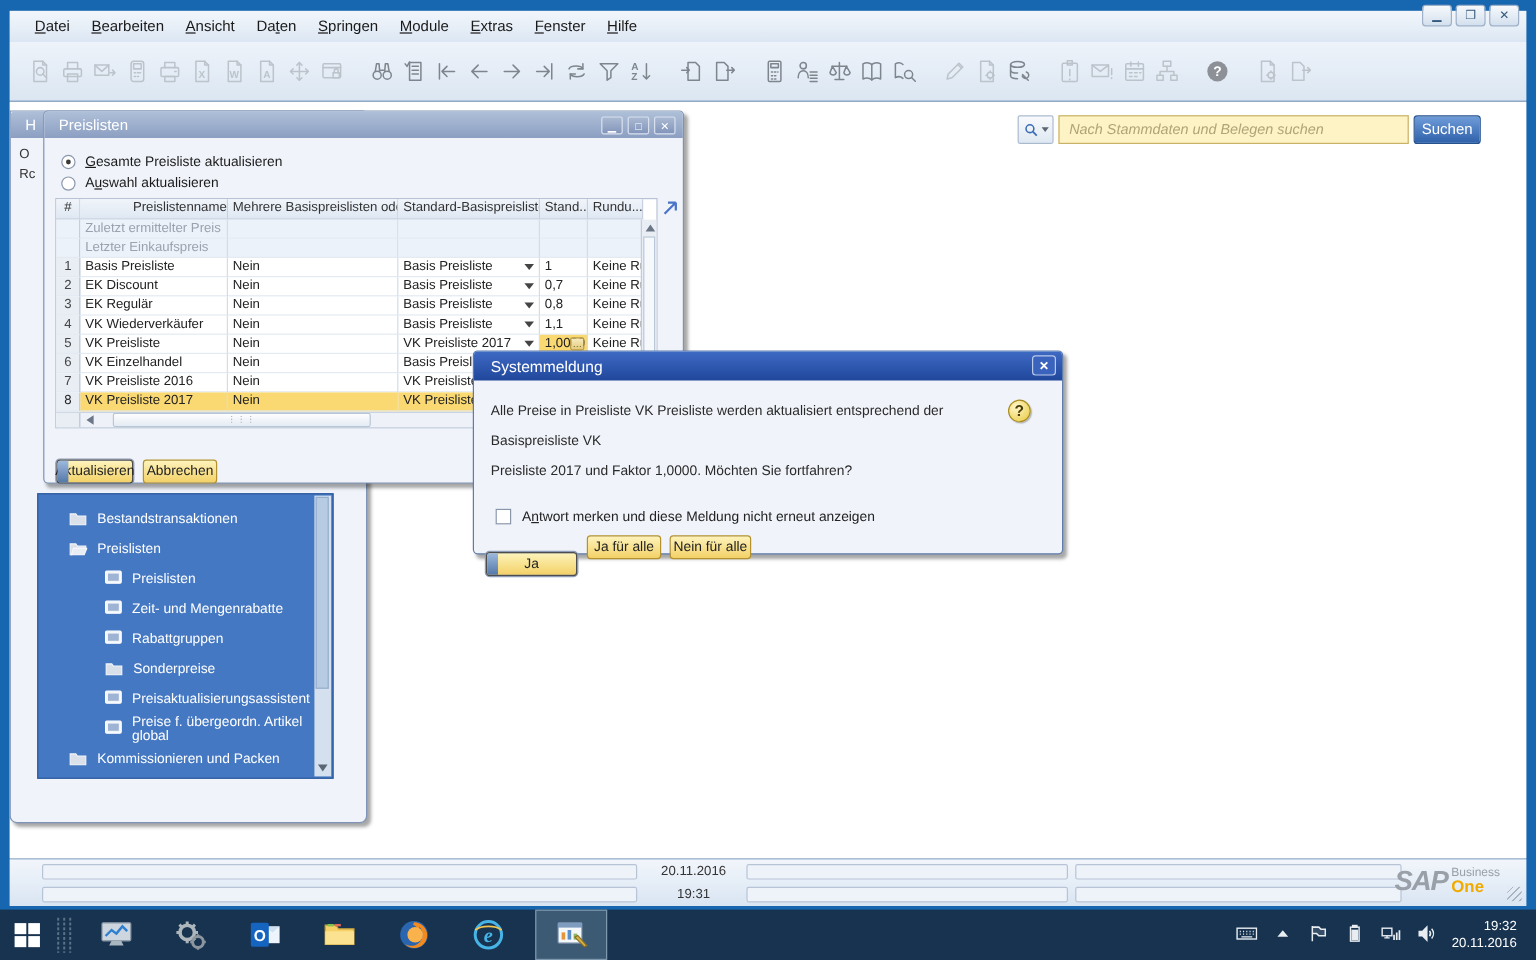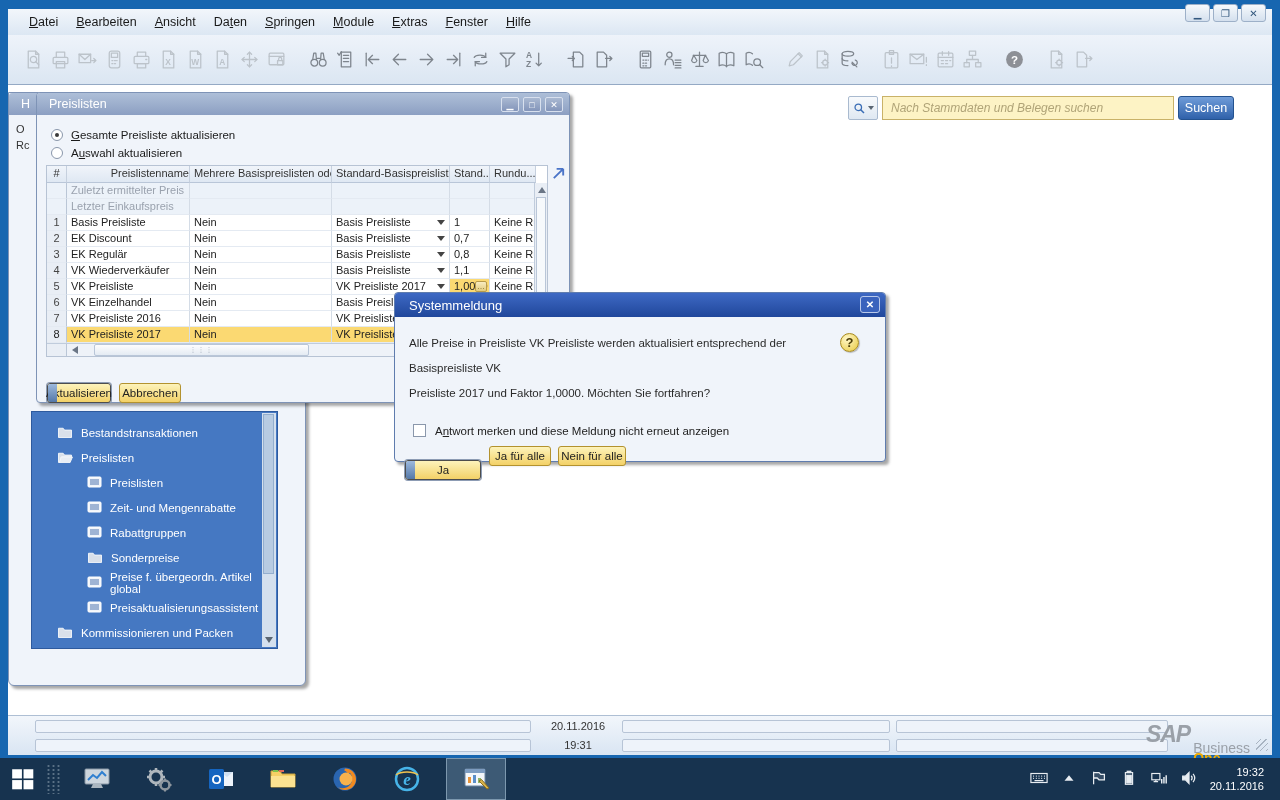--- a/index.html
+++ b/index.html
@@ -117,21 +117,21 @@
   .chk { width:13px; height:13px; background:#fff; border:1px solid #8a97ab; }
 
   
   .status-bar { position:absolute; left:8px; top:715px; width:1264px; height:40px;
     background:linear-gradient(#f2f6fb,#d9e5f3); border-top:1px solid #aebfd4; }
   .sb-field { position:absolute; height:13px; background:#eef3fa; border:1px solid #b7c4d6; border-radius:2px; }
   .sb-text { position:absolute; width:84px; text-align:center; font-size:11px; color:#333; }
   .sap-logo { position:absolute; right:22px; top:5px; display:flex; align-items:flex-start; gap:3px; }
   .sap-word { font-size:23px; font-weight:bold; font-style:italic; color:#9aa0a8; letter-spacing:-1px; line-height:26px; }
   .sap-right { display:flex; flex-direction:column; line-height:10px; padding-top:2px; }
-  .sap-business { font-size:14px; color:#9aa0a8;margin-top:20px; }
+  .sap-business { font-size:10px; color:#9aa0a8; }
   .sap-one { font-size:14px; font-weight:bold; color:var(--sap_orange,#f0ab00); }
   .grip { position:absolute; right:4px; bottom:4px; width:12px; height:12px;
     background:repeating-linear-gradient(135deg, transparent 0 3px, #a8b4c2 3px 4px); }
 
   
   .taskbar { position:absolute; left:0; top:758px; width:1280px; height:42px;
     background:var(--taskbar_navy,#17334f); display:flex; align-items:center; }
   .tk-start { width:46px; height:42px; display:flex; align-items:center; justify-content:center; }
   .tk-dots { width:14px; height:30px; margin-right:14px;
     background:radial-gradient(circle, #5a7186 1px, transparent 1.2px); background-size:5px 4px; }
@@ -480,28 +480,28 @@
             <span><svg width="16" height="13" viewBox="0 0 16 14">
                 <path d="M1 3.5h5l1.5 2H15v8H1z" fill="#d9e0ea" stroke="#f3f6fa" stroke-width="1"></path>
               </svg></span>
             <span>Sonderpreise</span>
           </div>
           <div class="tree-item lvl1">
             <span><svg width="15" height="12" viewBox="0 0 15 12">
                 <rect x="1" y="1" width="13" height="10" rx="1" fill="#f2f5f9" stroke="#ffffff"></rect>
                 <rect x="3" y="3" width="9" height="6" fill="#9fb4d4"></rect>
               </svg></span>
-            <span>Preise f. übergeordn. Artikel global</span>
+            <span>Preisaktualisierungsassistent</span>
           </div>
           <div class="tree-item lvl1">
             <span><svg width="15" height="12" viewBox="0 0 15 12">
                 <rect x="1" y="1" width="13" height="10" rx="1" fill="#f2f5f9" stroke="#ffffff"></rect>
                 <rect x="3" y="3" width="9" height="6" fill="#9fb4d4"></rect>
               </svg></span>
-            <span>Preisaktualisierungsassistent</span>
+            <span>Preise f. übergeordn. Artikel global</span>
           </div>
           <div class="tree-item lvl0">
             <span><svg width="16" height="13" viewBox="0 0 16 14">
                 <path d="M1 3.5h5l1.5 2H15v8H1z" fill="#d9e0ea" stroke="#f3f6fa" stroke-width="1"></path>
               </svg></span>
             <span>Kommissionieren und Packen</span>
           </div>
           <div class="tree-scroll">
           <div class="tree-thumb"></div>
           <div class="tree-down"></div>

